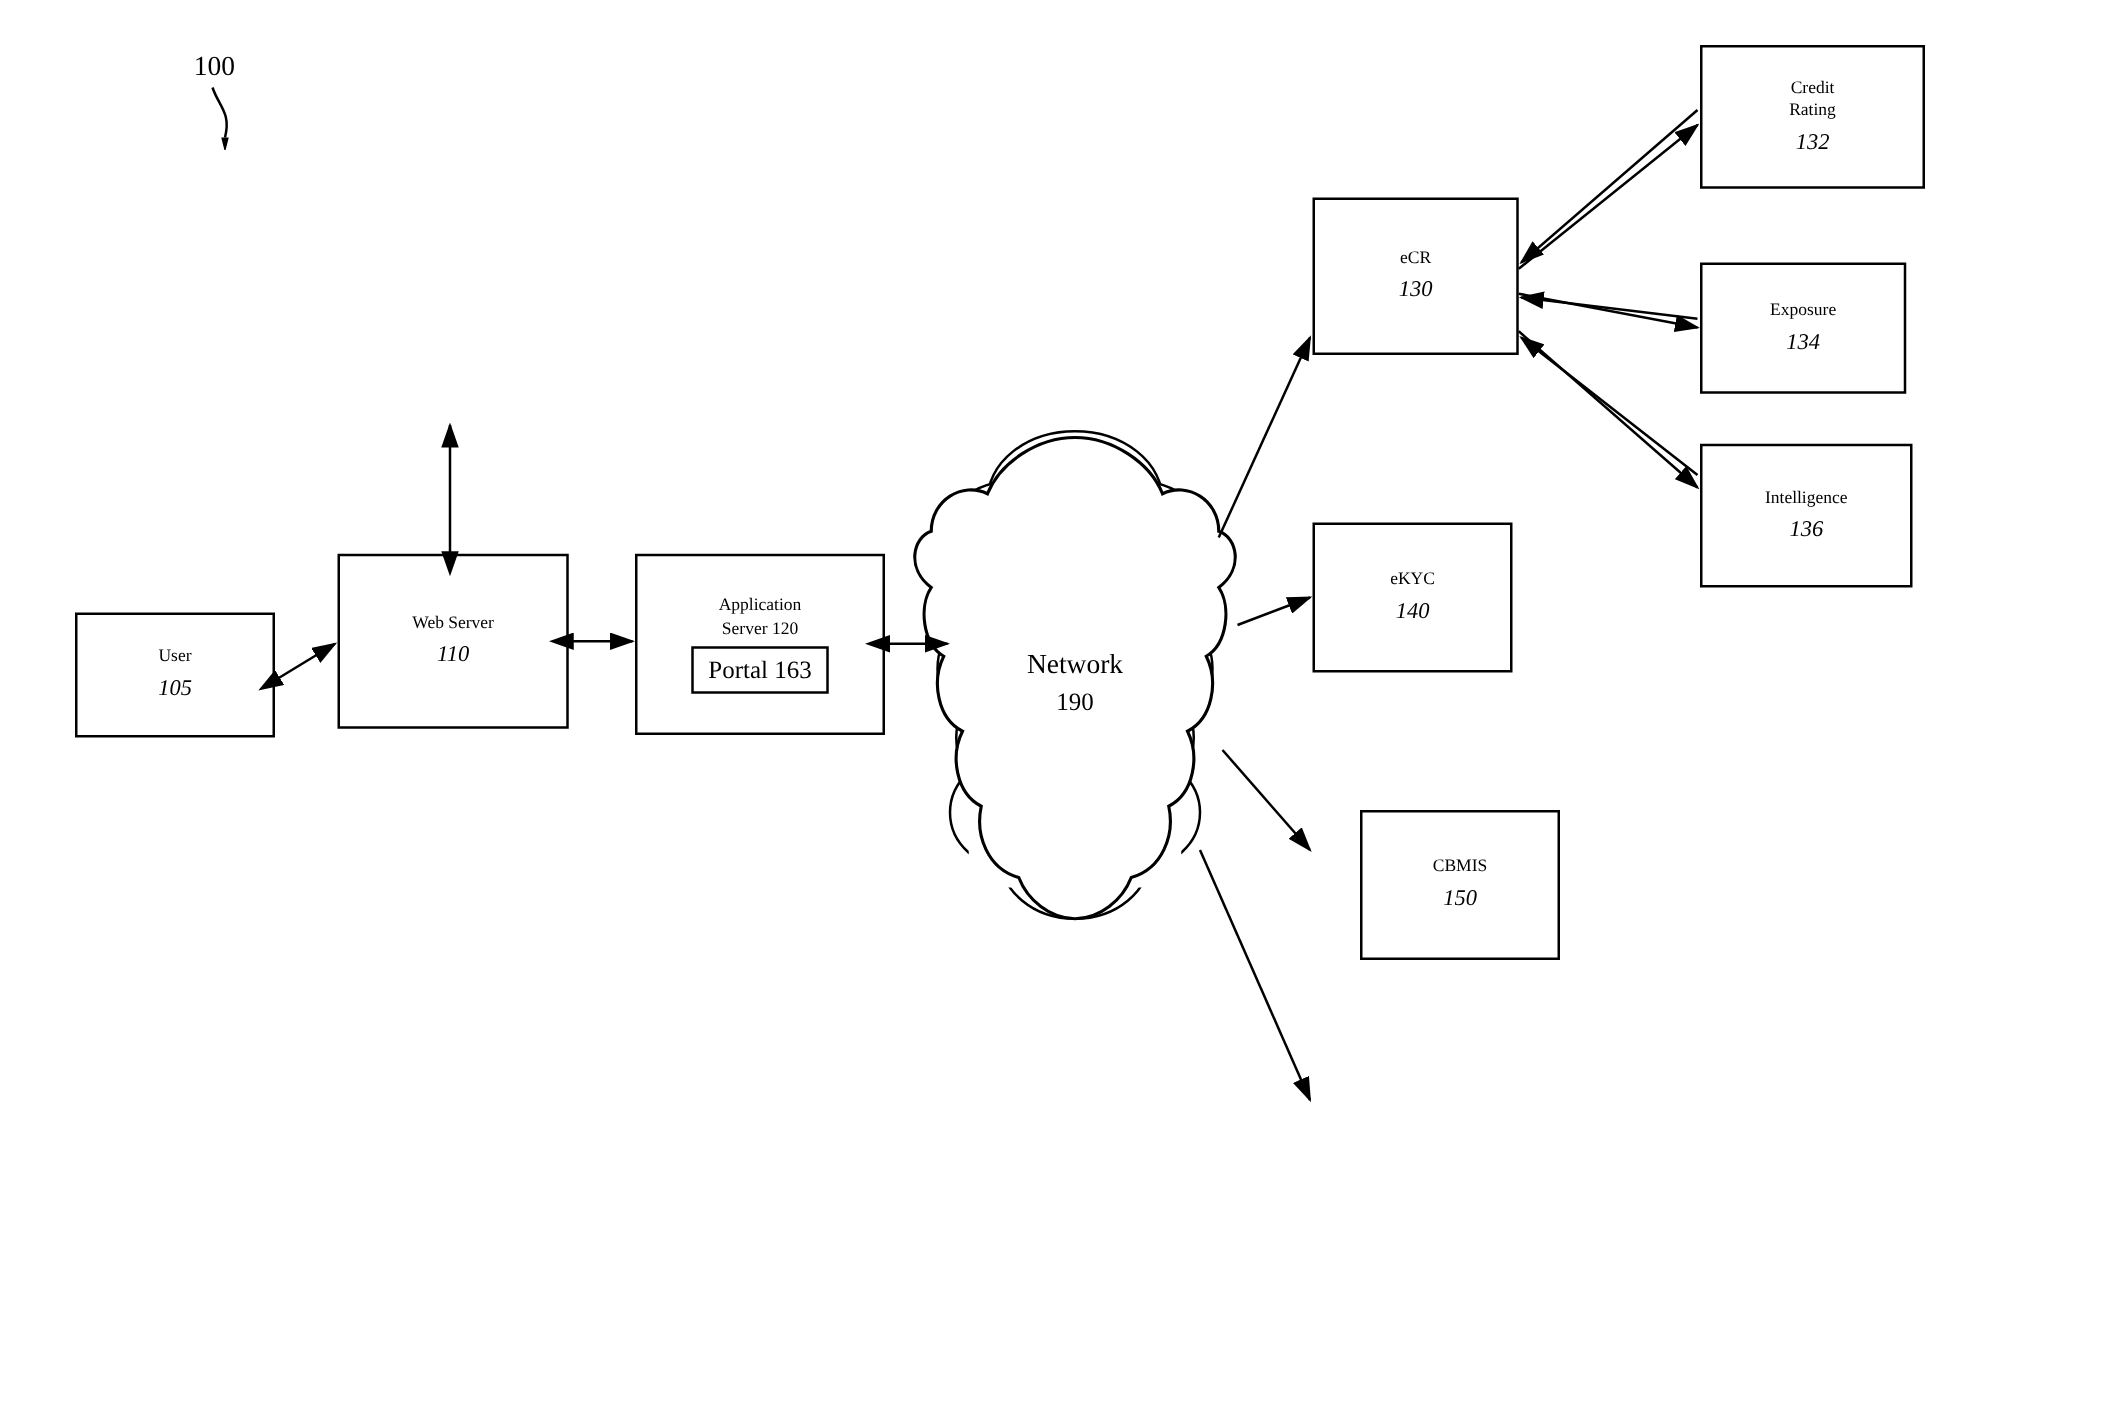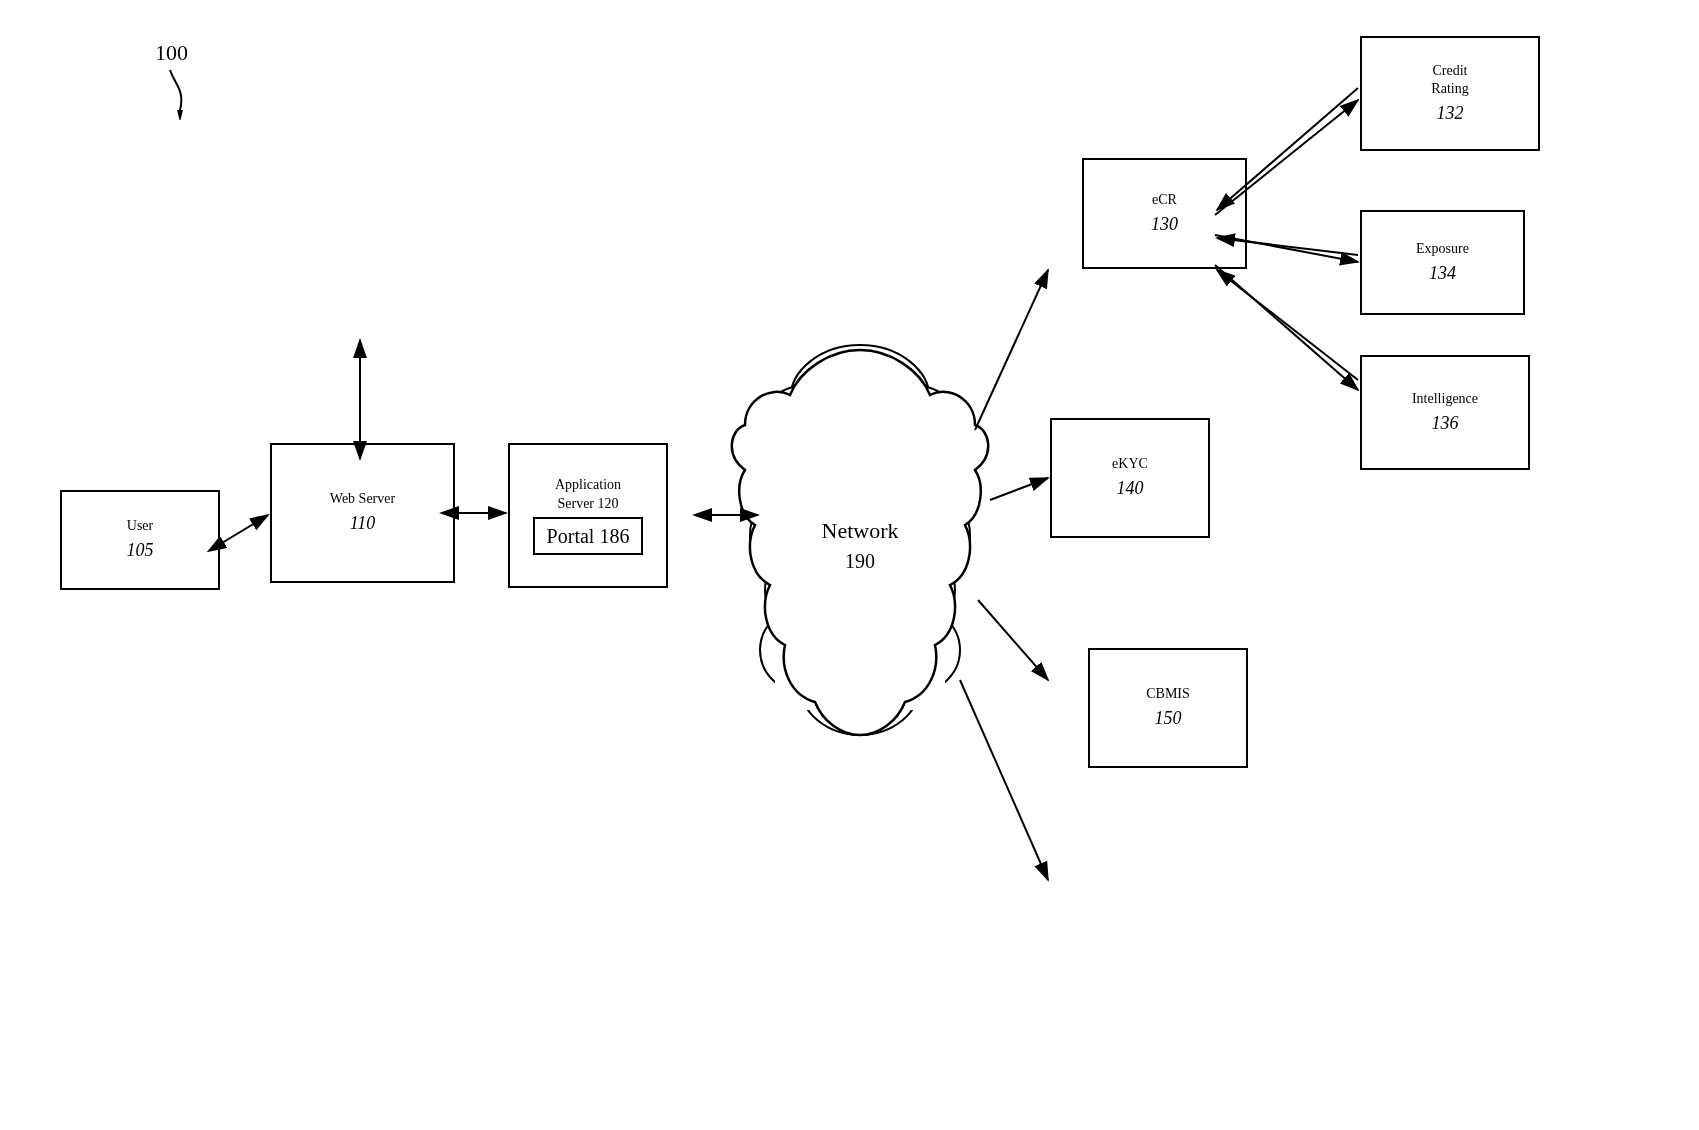--- a/index.html
+++ b/index.html
@@ -84,23 +84,23 @@
     <span class="node-name">User</span>
     <span class="node-id">105</span>
   </div>
 
   <div class="node-box" style="left:270px; top:443px; width:185px; height:140px;">
     <span class="node-name">Web Server</span>
     <span class="node-id">110</span>
   </div>
 
 
-  <div class="node-box" style="left:508px; top:443px; width:160px; height:145px;">
+  <div class="node-box" style="left:508px; top:443px; width:200px; height:145px;">
     <span class="node-name">Application<br>Server 120</span>
-    <div class="node-inner-box">Portal 186</div>
+    <div class="node-inner-box">Portal 163</div>
   </div>
 
   <div class="cloud-shape" style="left:720px; top:320px;">
     <svg width="280" height="430" viewBox="0 0 280 430">
 
       <g fill="#fff" stroke="#000" stroke-width="2">
 
         <ellipse cx="140" cy="80" rx="70" ry="55"></ellipse>
         <ellipse cx="90" cy="110" rx="55" ry="45"></ellipse>
         <ellipse cx="190" cy="110" rx="55" ry="45"></ellipse>
@@ -138,21 +138,21 @@
           C 25 80, 50 65, 70 75
           C 80 50, 110 30, 140 30
           Z
         " fill="#fff" stroke="#000" stroke-width="2.5"></path>
       </g>
       <text x="140" y="218" text-anchor="middle" font-size="22" font-family="Times New Roman" fill="#000">Network</text>
       <text x="140" y="248" text-anchor="middle" font-size="20" font-family="Times New Roman" fill="#000">190</text>
     </svg>
   </div>
 
-  <div class="node-box" style="left:1050px; top:158px; width:165px; height:111px;margin-left:32px;">
+  <div class="node-box" style="left:1050px; top:158px; width:165px; height:126px;">
     <span class="node-name">eCR</span>
     <span class="node-id">130</span>
   </div>
 
   <div class="node-box" style="left:1050px; top:418px; width:160px; height:120px;">
     <span class="node-name">eKYC</span>
     <span class="node-id">140</span>
   </div>
 
   <div class="node-box" style="left:1088px; top:648px; width:160px; height:120px;">

